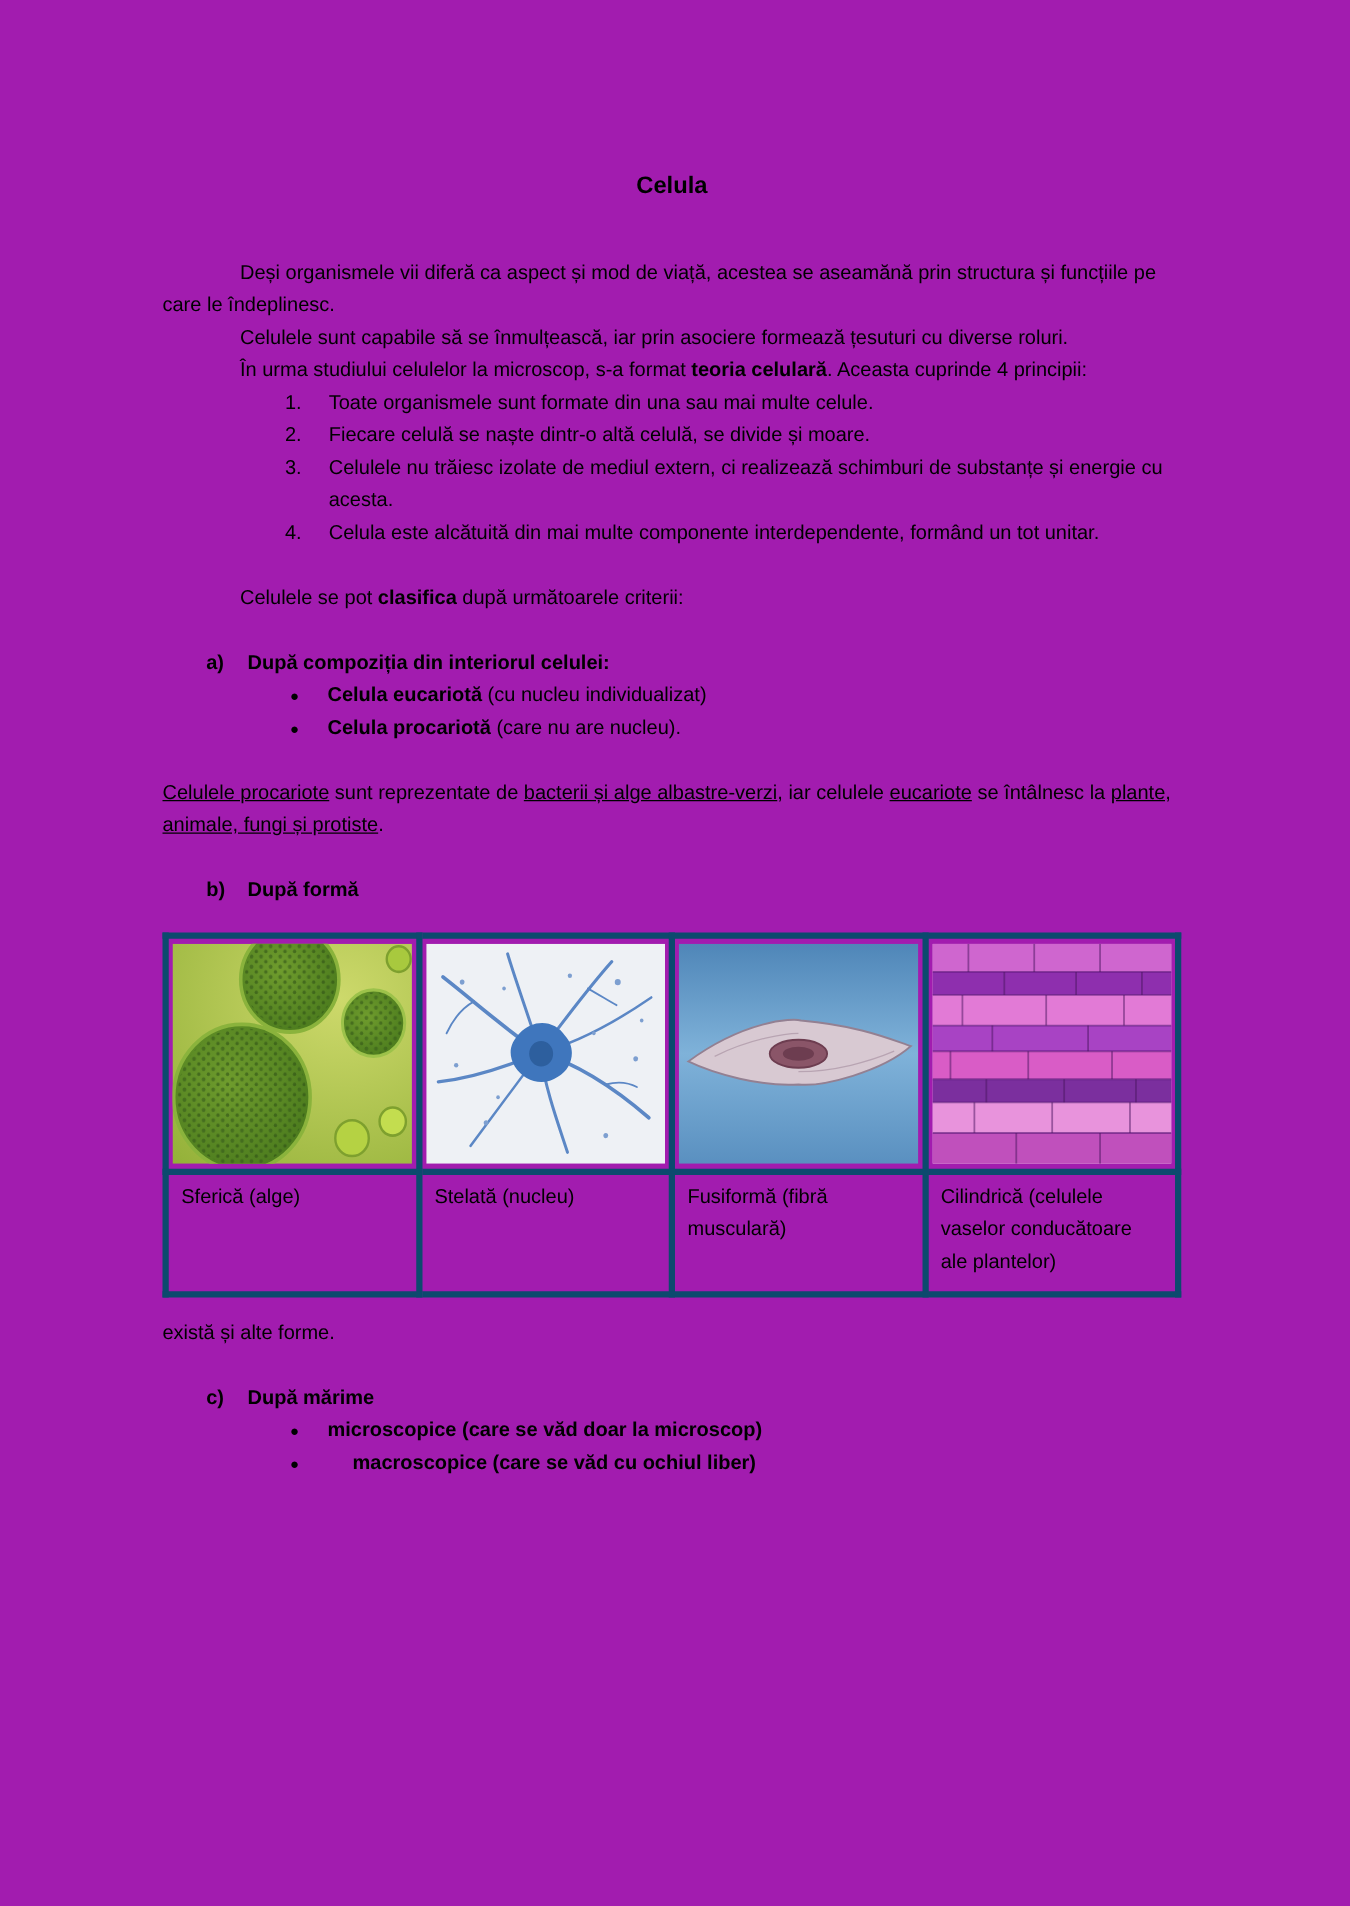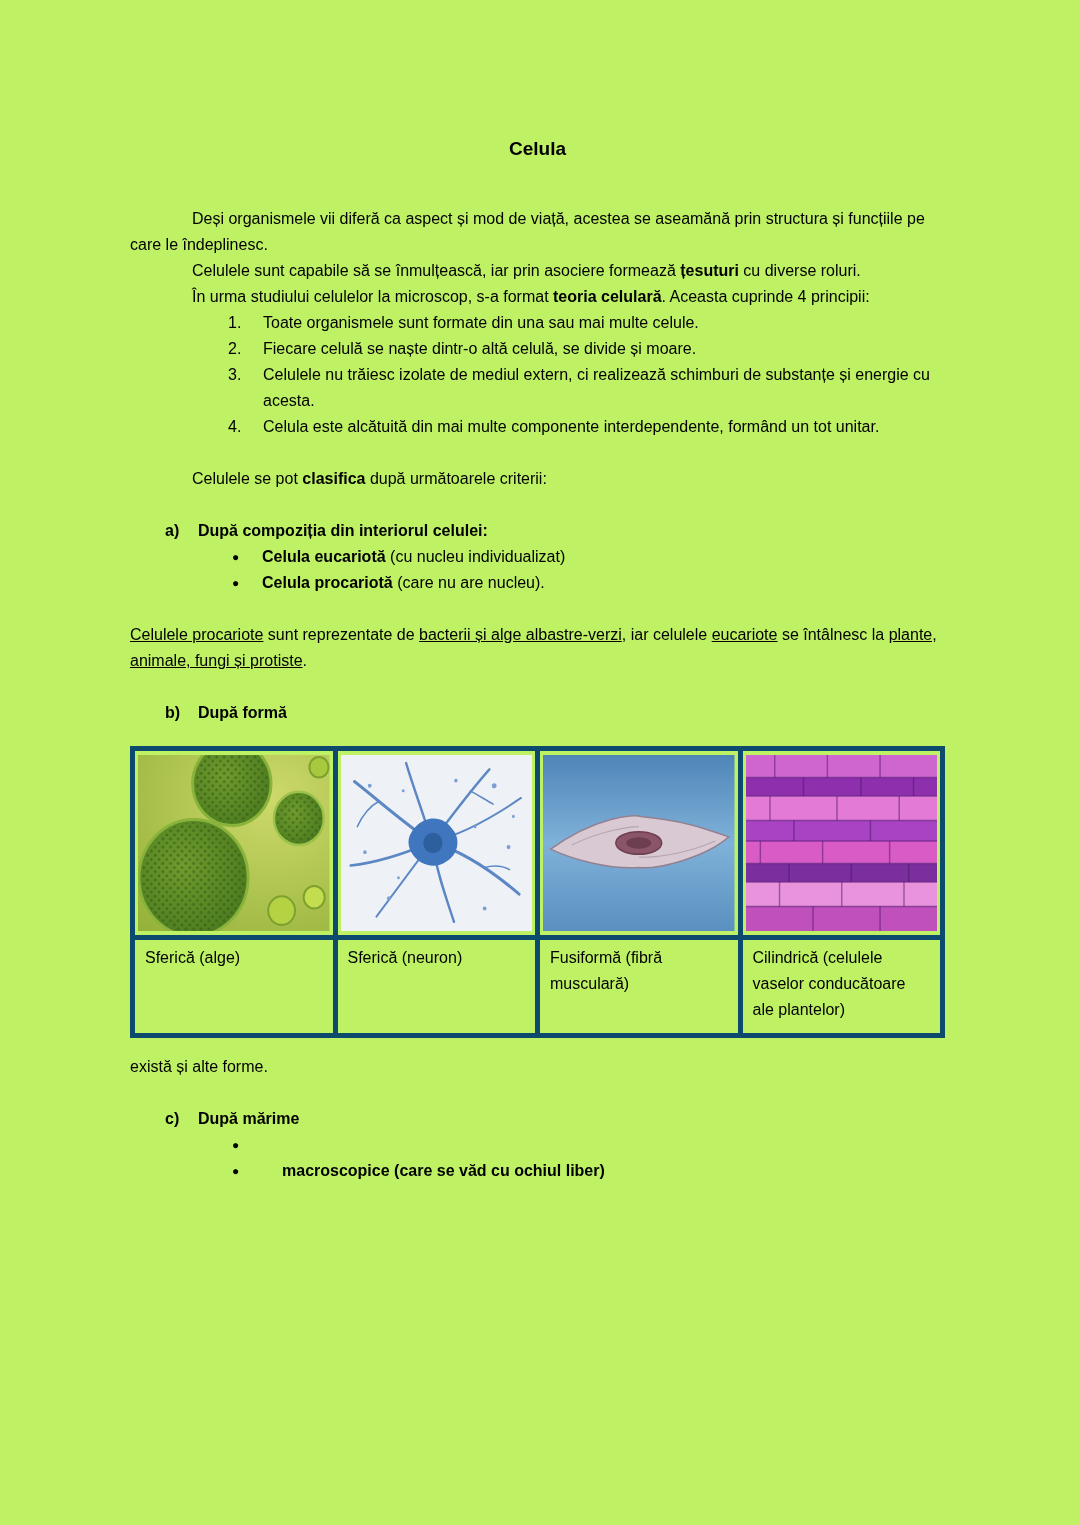--- a/index.html
+++ b/index.html
@@ -1,18 +1,18 @@
 <!DOCTYPE html>
 <html><head>
 <meta charset="utf-8">
 <style>
   html,body{margin:0;padding:0;background:#ffffff;}
   .page{
     width:1080px;height:1525px;box-sizing:border-box;
-    padding:136px 135px 40px 130px;background:#bef264;
+    padding:136px 135px 40px 130px;background:#a21caf;
     font-family:"Liberation Sans","DejaVu Sans",sans-serif;
     font-size:16px;color:#000;line-height:26px;overflow:hidden;
   }
   .title{font-size:19px;font-weight:700;text-align:center;margin:0 0 44px 0;line-height:26px;}
   p{margin:0;}
   .indent{text-indent:62px;}
   .mt{margin-top:26px;}
   ol.principles{list-style:none;margin:0;padding:0;margin-left:98px;}
   ol.principles li{display:flex;}
   .pnum{flex:0 0 35px;}
@@ -30,21 +30,21 @@
   .after-table{margin-top:16px;}
 </style>
 </head>
 <body>
 
 <div class="page">
 
   <h1 class="title">Celula</h1>
 
   <p class="indent"><span>Deși organismele vii diferă ca aspect și mod de viață, acestea se aseamănă prin structura și funcțiile pe care le îndeplinesc.</span></p>
-  <p class="indent"><span>Celulele sunt capabile să se înmulțească, iar prin asociere formează </span><span style="font-weight: 700;">țesuturi</span><span> cu diverse roluri.</span></p>
+  <p class="indent"><span>Celulele sunt capabile să se înmulțească, iar prin asociere formează </span><span style="font-weight: 400;">țesuturi</span><span> cu diverse roluri.</span></p>
   <p class="indent"><span>În urma studiului celulelor la microscop, s-a format </span><span style="font-weight: 700;">teoria celulară</span><span>. Aceasta cuprinde 4 principii:</span></p>
 
   <ol class="principles">
     <li>
       <span class="pnum">1.</span>
       <span class="ptext"><span>Toate organismele sunt formate din una sau mai multe celule.</span></span>
     </li>
     <li>
       <span class="pnum">2.</span>
       <span class="ptext"><span>Fiecare celulă se naște dintr-o altă celulă, se divide și moare.</span></span>
@@ -176,37 +176,38 @@
           <rect x="0" y="106" width="200" height="18" fill="#7b2f9e"></rect>
           <rect x="0" y="124" width="200" height="24" fill="#e893dc"></rect>
           <rect x="0" y="148" width="200" height="24" fill="#c050bc"></rect>
           <path d="M0,22 H200 M0,40 H200 M0,64 H200 M0,84 H200 M0,106 H200 M0,124 H200 M0,148 H200" stroke="#5a1878" stroke-width="1.5" opacity="0.6" fill="none"></path>
           <path d="M30,0 V22 M85,0 V22 M140,0 V22 M60,22 V40 M120,22 V40 M175,22 V40 M25,40 V64 M95,40 V64 M160,40 V64 M50,64 V84 M130,64 V84 M15,84 V106 M80,84 V106 M150,84 V106 M45,106 V124 M110,106 V124 M170,106 V124 M35,124 V148 M100,124 V148 M165,124 V148 M70,148 V172 M140,148 V172" stroke="#4a1560" stroke-width="1.5" opacity="0.5" fill="none"></path>
         </svg>
       </td>
     </tr>
     <tr>
       <td class="capcell">Sferică (alge)</td>
-      <td class="capcell">Sferică (neuron)</td>
+      <td class="capcell">Stelată (nucleu)</td>
       <td class="capcell">Fusiformă (fibră musculară)</td>
       <td class="capcell">Cilindrică (celulele vaselor conducătoare ale plantelor)</td>
     </tr>
     </tbody>
   </table>
 
   <p class="after-table"><span>există și alte forme.</span></p>
 
   <div class="section-heading">
     <span class="slabel">c)</span>
     <span>După mărime</span>
   </div>
 
   <ul class="bullets">
     <li>
       <span class="bullet">●</span>
+      <span><span style="font-weight: 700;">microscopice (care se văd doar la microscop)</span></span>
     </li>
     <li>
       <span class="bullet">●</span>
       <span><span style="font-weight: 700; margin-left: 20px;">macroscopice (care se văd cu ochiul liber)</span></span>
     </li>
   </ul>
 
 </div>
 
 </body></html>

